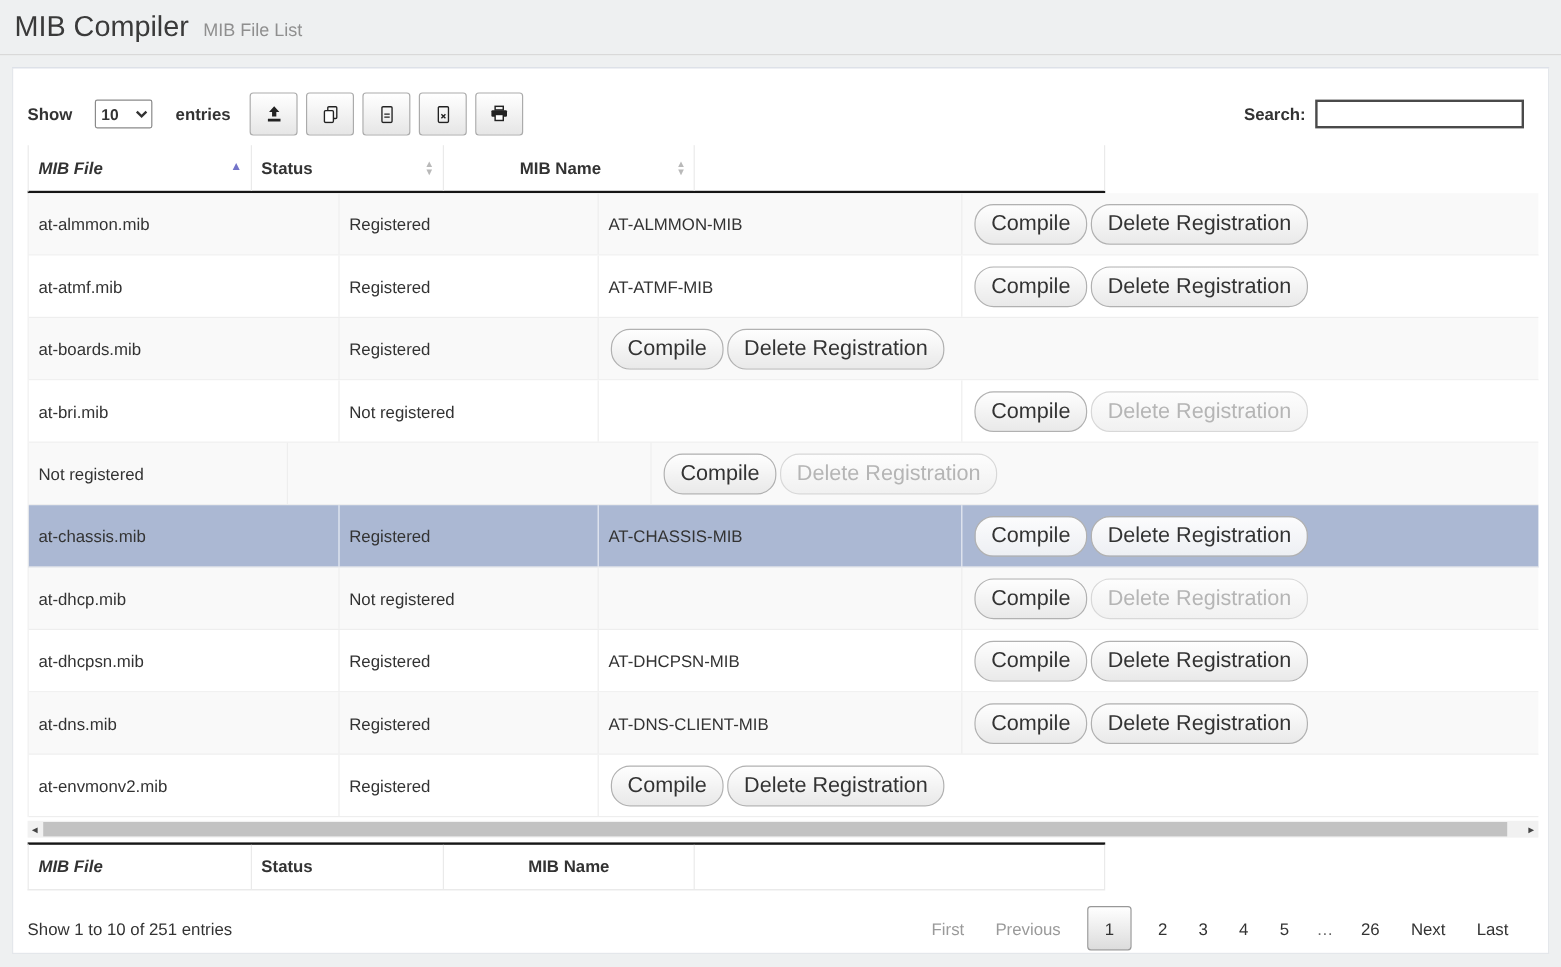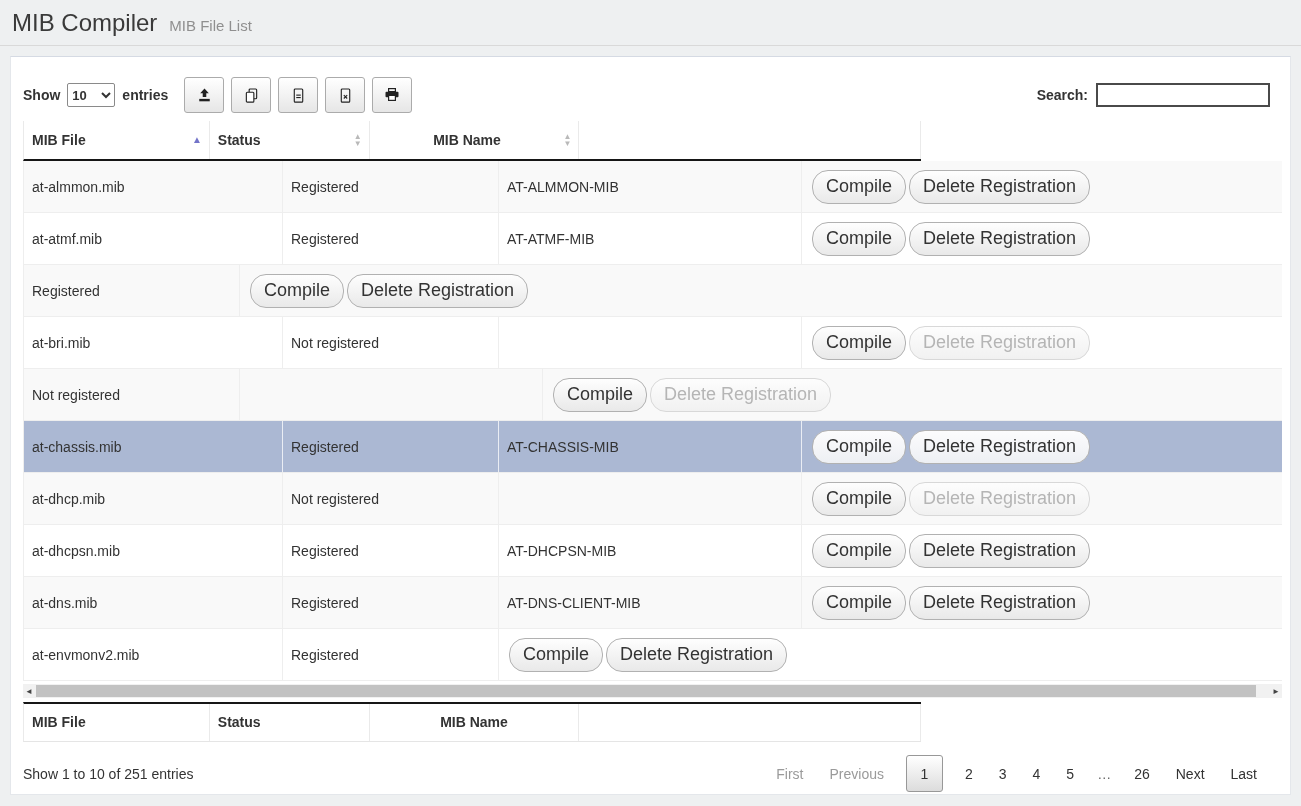--- a/index.html
+++ b/index.html
@@ -22,21 +22,21 @@
   .panel {
     margin:10px; height:739px; background:#ffffff;
     border:1px solid #e4e7eb; border-top-color:#d5dae3;
     overflow:hidden;
   }
 
   
   .toolbar { display:flex; align-items:center; padding:20px 10px 0 12px; height:56px; }
   .bold-label { font-weight:700; font-size:14px; color:#333; }
   select.page-len {
-    margin:0 7px; height:24px; min-width:48px; font-size:13px; font-weight:700;
+    margin:0 19px; height:24px; min-width:48px; font-size:13px; font-weight:700;
     border:1px solid #8a8a8a; border-radius:2px; background:#fff; color:#333;
     font-family:"Liberation Sans", sans-serif;
   }
   .tool-buttons { display:flex; margin-left:16px; gap:7px; }
   .tool-btn {
     width:40px; height:36px; border:1px solid #ababab; border-radius:3px;
     background:linear-gradient(#ffffff,#e6e6e6);
     display:flex; align-items:center; justify-content:center; cursor:pointer; padding:0;
   }
   .search-wrap { margin-left:auto; display:flex; align-items:center; padding-right:10px; }
@@ -45,21 +45,21 @@
 
   
   .thead {
     display:flex; width:898px; margin:8px 0 0 12px;
     border-bottom:2px solid #161616; border-left:1px solid #eaeaea;
   }
   .th {
     position:relative; padding:11px 22px 11px 8px; font-weight:700; font-size:14px;
     color:#333; border-right:1px solid #eaeaea; cursor:pointer;
   }
-  .c-file  { width:186px; } .c-status{ width:160px; }
+  .c-file  { width:186px;font-style:italic; } .c-status{ width:160px; }
   .c-name  { width:210px;text-align:center; } .c-empty { width:342px; }
   .sort-neutral {
     position:absolute; right:7px; top:50%; transform:translateY(-50%);
     display:flex; flex-direction:column; font-size:8px; line-height:7px; color:#b9b9b9;
   }
   .sort-asc {
     position:absolute; right:7px; top:50%; transform:translateY(-50%);
     font-size:10px; line-height:10px; color:#7374c9;
   }
 
@@ -223,20 +223,21 @@
       <div class="tr">
       <div class="td b-file">at-atmf.mib</div>
       <div class="td b-status">Registered</div>
       <div class="td b-name">AT-ATMF-MIB</div>
       <div class="td b-actions">
         <button class="btn">Compile</button>
         <button class="btn">Delete Registration</button>
       </div>
     </div>
       <div class="tr odd">
+      <div class="td b-file">at-boards.mib</div>
       <div class="td b-status">Registered</div>
       <div class="td b-actions">
         <button class="btn">Compile</button>
         <button class="btn">Delete Registration</button>
       </div>
     </div>
       <div class="tr">
       <div class="td b-file">at-bri.mib</div>
       <div class="td b-status">Not registered</div>
       <div class="td b-name"></div>

